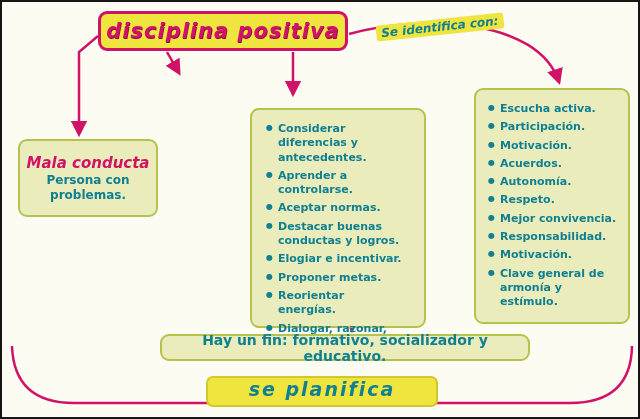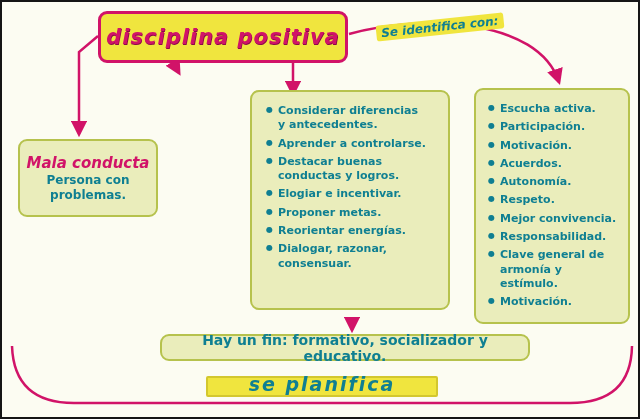--- a/index.html
+++ b/index.html
@@ -8,21 +8,21 @@
   .page {
     position: relative;
     width: 640px; height: 419px;
     background: #fcfcf2;
     border: 2px solid #151515;
     overflow: hidden;
   }
   .connectors { position: absolute; left: 0; top: 0; width: 640px; height: 419px; }
   .box { position: absolute; border-radius: 9px; }
   .title-box {
-    left: 96px; top: 9px; width: 250px; height: 52px;
+    left: 96px; top: 9px; width: 250px; height: 40px;
     background: #f0e53e; border: 3px solid #d11368;
     display: flex; align-items: center; justify-content: center;
   }
   .title-text {
     font-weight: bold; font-style: italic; font-size: 21px;
     color: #d11368; letter-spacing: 1px;
     text-shadow: 0.6px 0.6px 0 #8a0a46;
   }
   .pale {
     background: #eaedbb; border: 2px solid #b6c24d;
@@ -34,42 +34,42 @@
     text-align: center; font-size: 12px; line-height: 1.25;
     padding: 2px;
   }
   .mala-box {
     left: 16px; top: 137px; width: 140px; height: 78px;
     display: flex; flex-direction: column; align-items: center; justify-content: center;
     text-align: center; gap: 1px; padding: 4px;
   }
   .mala-title { color: #d11368; font-size: 15px; font-weight: bold; font-style: italic; }
   .mala-sub { font-size: 12px; line-height: 1.25; }
-  .center-box { left: 248px; top: 88px; width: 200px; height: 220px; padding: 12px 20px 8px 14px; }
+  .center-box { left: 248px; top: 106px; width: 176px; height: 220px; padding: 12px 20px 8px 14px; }
   .right-box  { left: 472px; top: 86px; width: 156px; height: 236px; padding: 12px 8px 8px 12px; }
   .box ul { list-style: none; }
   .box li {
     position: relative; padding-left: 12px;
     font-size: 11px; line-height: 1.3; margin-bottom: 4px;
     color: #0f7f92; font-weight: bold;
   }
   .box li::before {
     content: "\25CF";
     position: absolute; left: 0; top: 1px;
     font-size: 8px; color: #0f7f92;
   }
   .fin-box {
     left: 158px; top: 332px; width: 370px; height: 27px;
     display: flex; align-items: center; justify-content: center;
     font-size: 14px; text-align: center;
   }
   .planifica-box {
-    left: 204px; top: 374px; width: 232px; height: 21px;
-    background: #f0e53e; border: 2px solid #d3c72e; border-radius: 2px;
-    display: flex; align-items: flex-end; justify-content: center;
+    left: 204px; top: 374px; width: 232px; height: 31px;
+    background: #f0e53e; border: 2px solid #d3c72e; border-radius: 7px;
+    display: flex; align-items: flex-start; justify-content: center;
     z-index: 2;
   }
   .planifica-text {
     color: #0f7f92; font-weight: bold; font-style: italic;
     font-size: 19px; letter-spacing: 2px;
   }
   .label-identifica {
     position: absolute; left: 374px; top: 17px;
     transform: rotate(-6deg);
     background: #f0e53e; color: #0f7f92;
@@ -107,40 +107,41 @@
 
   <div class="box pale mala-box">
     <div class="mala-title">Mala conducta</div>
     <div class="mala-sub">Persona con problemas.</div>
   </div>
 
   <div class="box pale center-box">
     <ul>
         <li>Considerar diferencias y antecedentes.</li>
         <li>Aprender a controlarse.</li>
+        <li>Aceptar normas.</li>
         <li>Destacar buenas conductas y logros.</li>
         <li>Elogiar e incentivar.</li>
         <li>Proponer metas.</li>
         <li>Reorientar energías.</li>
         <li>Dialogar, razonar, consensuar.</li>
       </ul>
   </div>
 
   <div class="box pale right-box">
     <ul>
         <li>Escucha activa.</li>
         <li>Participación.</li>
         <li>Motivación.</li>
         <li>Acuerdos.</li>
         <li>Autonomía.</li>
         <li>Respeto.</li>
         <li>Mejor convivencia.</li>
         <li>Responsabilidad.</li>
+        <li>Motivación.</li>
         <li>Clave general de armonía y estímulo.</li>
-        <li>Motivación.</li>
       </ul>
   </div>
 
   <div class="box pale fin-box">
     <span>Hay un fin: formativo, socializador y educativo.</span>
   </div>
 
   <div class="box planifica-box">
     <span class="planifica-text">se planifica</span>
   </div>

